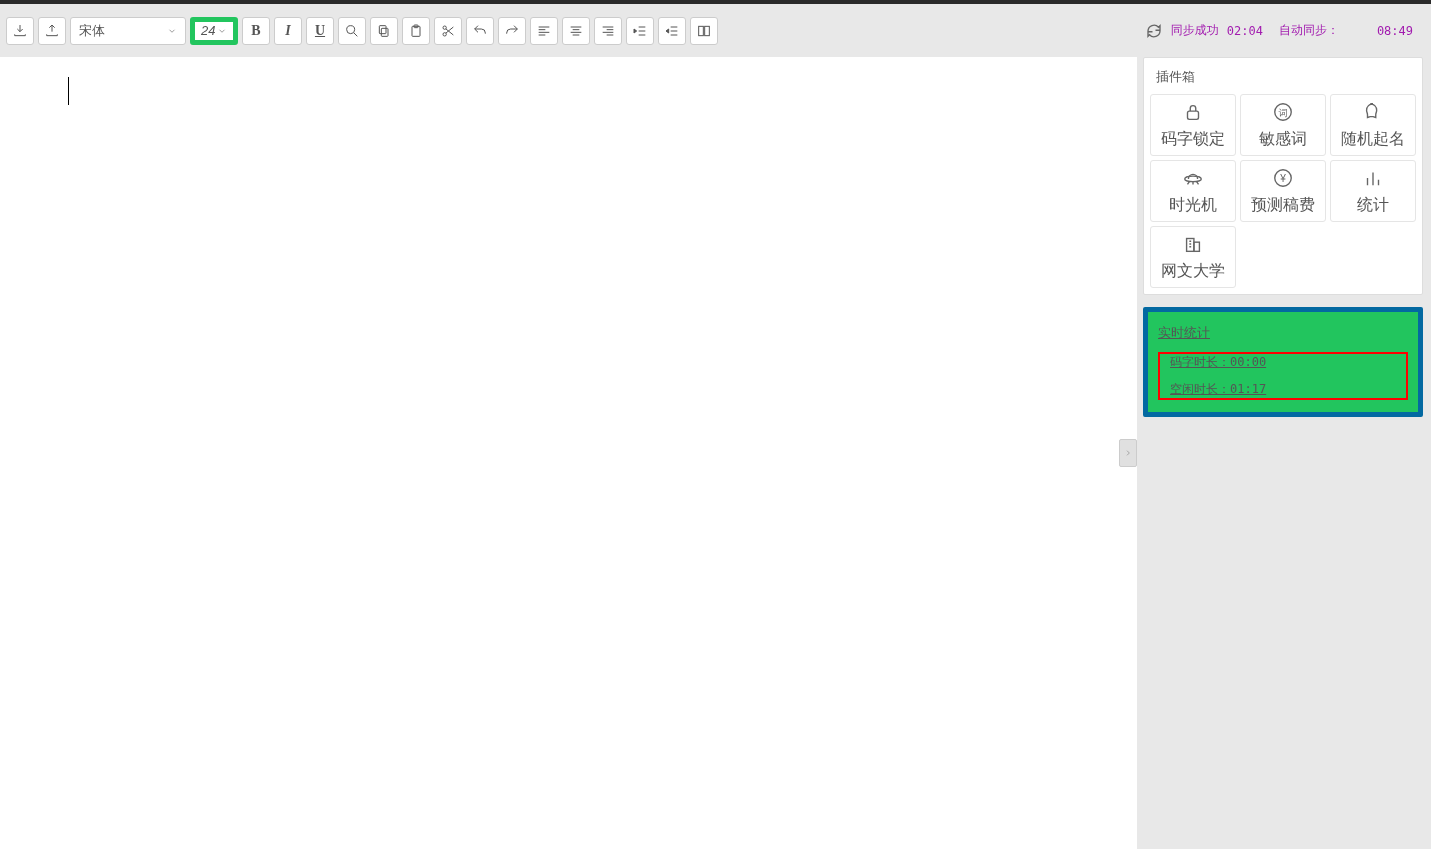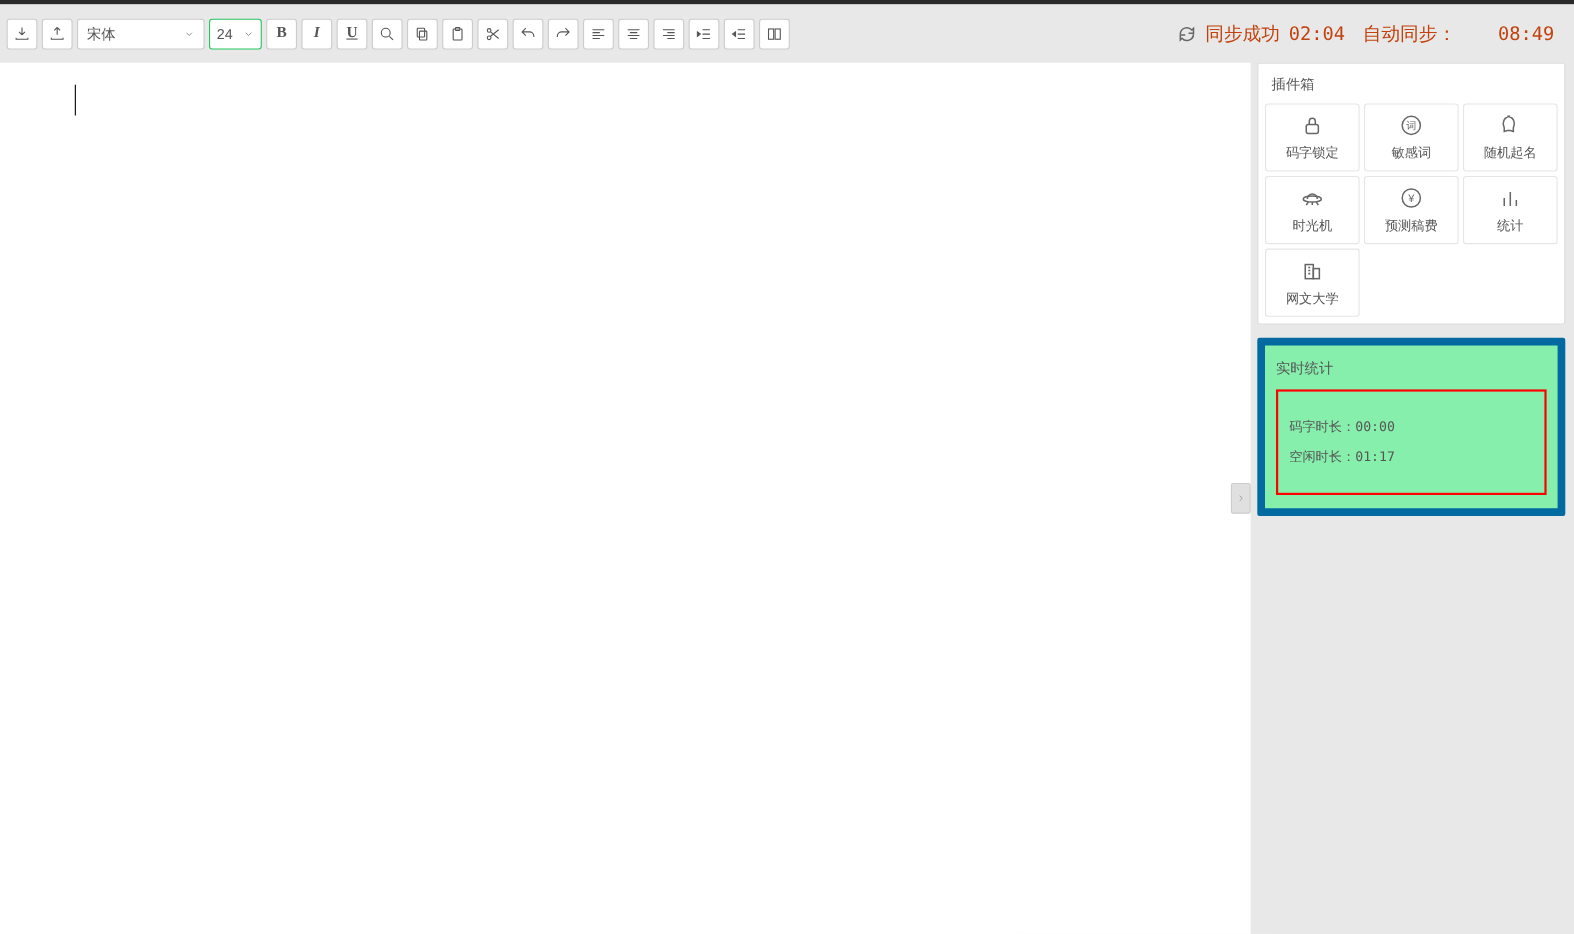--- a/index.html
+++ b/index.html
@@ -53,39 +53,40 @@
     align-items: center;
     padding: 0 8px;
     justify-content: space-between;
     cursor: pointer;
     font-size: 13px;
   }
   .size-select {
     width: 48px;
     height: 28px;
     background: #fff;
-    border: 1px solid #22c55e;
+    border: 5px solid #22c55e;
     border-radius: 3px;
     display: flex;
     align-items: center;
     padding: 0 6px;
     justify-content: space-between;
     cursor: pointer;
     font-size: 13px;
+    font-style: italic;
   }
   .chevron {
     width: 10px; height: 10px;
   }
   .toolbar-right {
     margin-left: auto;
     display: flex;
     align-items: center;
     gap: 8px;
-    font-size: 17px;
-    color: #c2410c;
+    font-size: 12px;
+    color: #a21caf;
     padding-right: 12px;
   }
   .sync-icon { width: 18px; height: 18px; stroke: #666; fill: none; stroke-width: 1.8; }
   .main {
     display: flex;
     height: calc(100% - 57px);
   }
   .editor-wrap {
     position: relative;
     flex: 1;
@@ -151,35 +152,36 @@
     border-radius: 3px;
     height: 62px;
     display: flex;
     flex-direction: column;
     align-items: center;
     justify-content: center;
     gap: 6px;
     cursor: pointer;
   }
   .plugin svg { width: 22px; height: 22px; stroke: #666; fill: none; stroke-width: 1.5; }
-  .plugin-label { font-size: 12px; color: #555; }
+  .plugin-label { font-size: 16px; color: #555; }
   .stats-panel {
-    background: #86efac;
-    border: 7px solid #0369a1;
+    background: #22c55e;
+    border: 5px solid #0369a1;
     border-radius: 2px;
     padding: 12px 10px;
+    text-decoration: underline;
   }
   .stats-title {
     font-size: 13px;
     color: #555;
     margin-bottom: 10px;
   }
   .stats-box {
     border: 2px solid #f00;
-    padding: 24px 10px;
+    padding: 0 10px;
     display: flex;
     flex-direction: column;
     gap: 10px;
   }
   .stat-row {
     font-size: 12px;
     color: #555;
     font-family: monospace, "Microsoft YaHei";
   }
   .stat-row span.lbl { font-family: "Microsoft YaHei"; }

